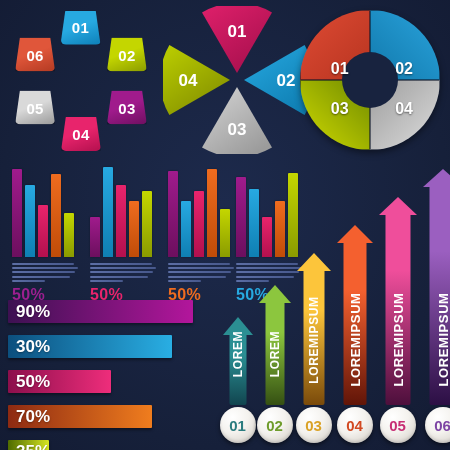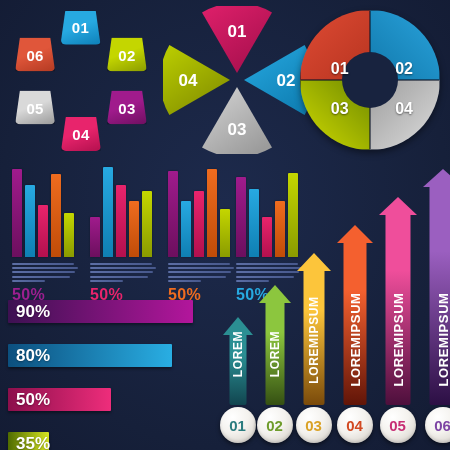--- a/index.html
+++ b/index.html
@@ -47,21 +47,21 @@
   .bargroup{position:absolute;width:75px;}
   .bars{position:relative;height:92px;width:72px;}
   .bar{position:absolute;bottom:0;width:10px;border-radius:1px 1px 0 0;
        box-shadow:0 0 2px rgba(0,0,0,.4);}
   .blurb{margin-top:6px;width:72px;}
   .blurb i{display:block;height:2px;margin-bottom:2.2px;border-radius:1px;}
   .pct{margin-top:4px;font-size:16px;font-weight:bold;letter-spacing:.3px;}
 
   
   .hbars{position:absolute;left:8px;top:300px;width:210px;}
-  .hrow{position:relative;height:23px;margin-bottom:21px;}
+  .hrow{position:relative;height:23px;margin-bottom:12px;}
   .hbar{position:absolute;left:0;top:0;height:23px;border-radius:1px;
         box-shadow:0 2px 3px rgba(0,0,0,.4);}
   .hlabel{position:absolute;left:8px;top:50%;transform:translateY(-50%);
           color:#fff;font-weight:bold;font-size:17px;z-index:2;
           text-shadow:0 1px 2px rgba(0,0,0,.35);}
 
   
   .arrows{position:absolute;left:218px;top:240px;width:230px;height:205px;}
   .arrow{position:absolute;bottom:40px;}
   .shaft{position:absolute;bottom:0;left:50%;transform:translateX(-50%);
@@ -235,25 +235,29 @@
       </div>
     </div>
 
   <div class="hbars" id="hbars">
       <div class="hrow">
         <div class="hbar" style="width: 184.5px; background: linear-gradient(90deg, rgb(61, 17, 82) 0%, rgb(179, 22, 156) 100%);"></div>
         <div class="hlabel">90%</div>
       </div>
       <div class="hrow">
         <div class="hbar" style="width: 164px; background: linear-gradient(90deg, rgb(12, 79, 126) 0%, rgb(41, 174, 227) 100%);"></div>
-        <div class="hlabel">80%</div>
+        <div class="hlabel">30%</div>
       </div>
       <div class="hrow">
         <div class="hbar" style="width: 102.5px; background: linear-gradient(90deg, rgb(140, 15, 76) 0%, rgb(238, 45, 123) 100%);"></div>
         <div class="hlabel">50%</div>
+      </div>
+      <div class="hrow">
+        <div class="hbar" style="width: 143.5px; background: linear-gradient(90deg, rgb(141, 42, 18) 0%, rgb(240, 125, 30) 100%);"></div>
+        <div class="hlabel">70%</div>
       </div>
       <div class="hrow">
         <div class="hbar" style="width: 41px; background: linear-gradient(90deg, rgb(79, 107, 0) 0%, rgb(214, 229, 33) 100%);"></div>
         <div class="hlabel">35%</div>
       </div>
     </div>
 
   <div class="arrows" id="arrows">
       <div class="arrow" style="left: 4px; width: 31px; height: 88px;">
         <div class="shaft" style="width: 17px; height: 72px; background: linear-gradient(rgb(43, 143, 147) 0%, rgb(43, 143, 147) 30%, rgb(17, 69, 79) 100%);"></div>

